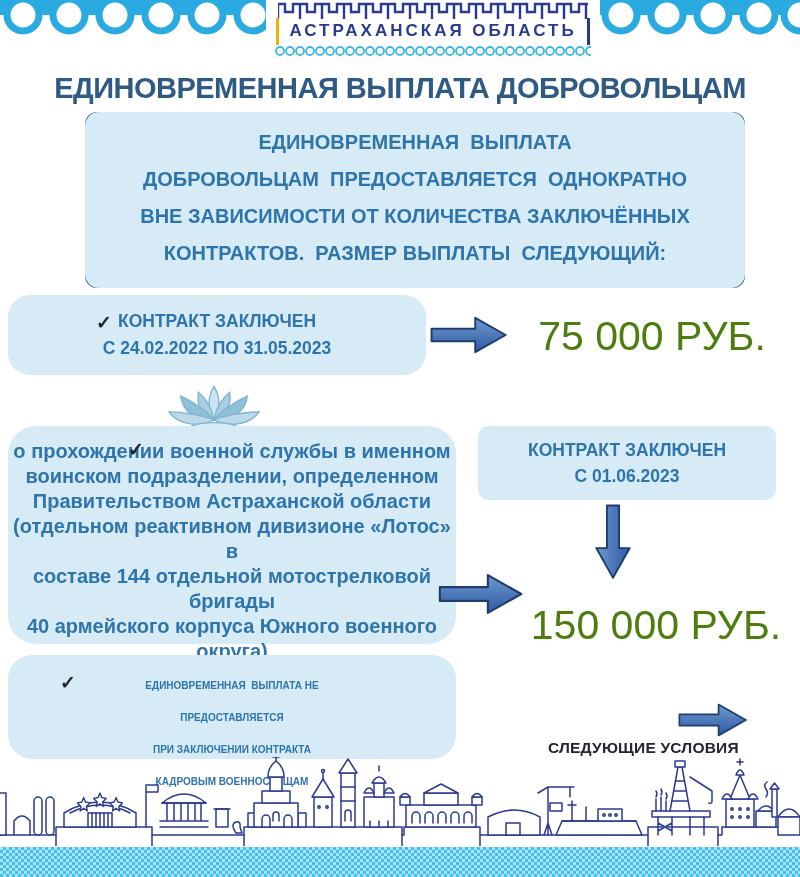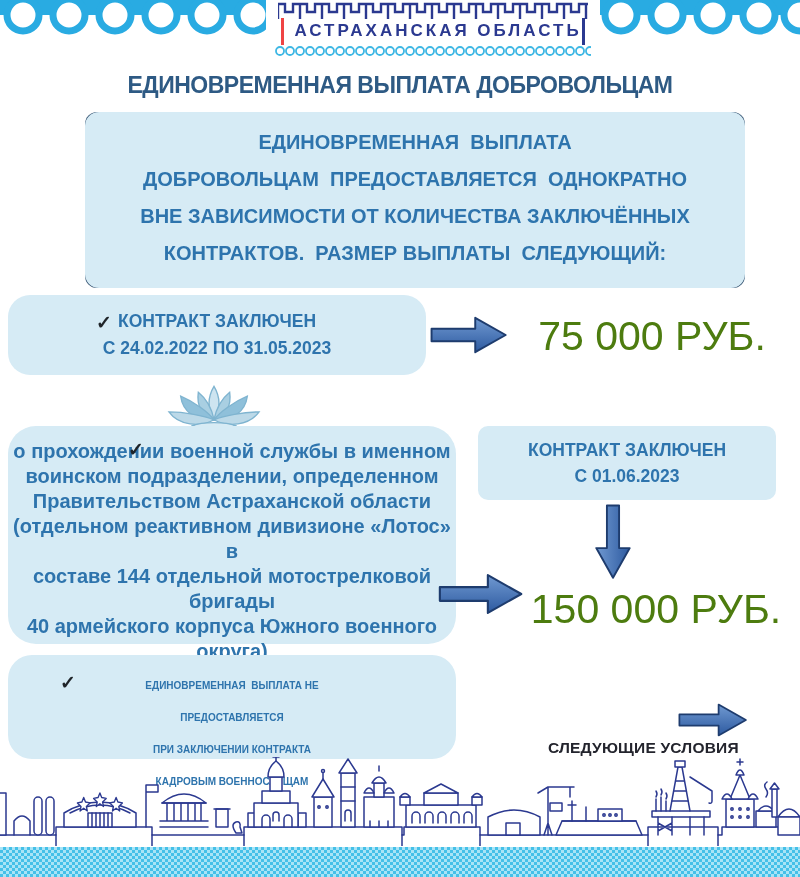--- a/index.html
+++ b/index.html
@@ -8,25 +8,25 @@
     background:#ffffff;font-family:"Liberation Sans",sans-serif;
     -webkit-font-smoothing:antialiased;
   }
   .abs{position:absolute;}
   .pre{white-space:pre-wrap;}
 
   
   .wave-top{left:0;top:0;width:800px;height:44px;}
   .logo-box{left:266px;top:0;width:334px;height:66px;background:#ffffff;
     display:flex;flex-direction:column;align-items:center;}
-  .logo-mid{border-left:3px solid #ef4444;border-right:3px solid #2b3990;
-    padding:3px 0 4px 10px;margin-top:-2px;}
+  .logo-mid{border-left:3px solid #eab308;border-right:3px solid #2b3990;
+    padding:3px 10px 4px 10px;margin-top:-2px;}
   .region-name{color:#2b3990;font-weight:bold;font-size:17px;letter-spacing:3px;white-space:nowrap;}
   .page-title{left:0;top:72px;width:800px;text-align:center;
-    color:#2e5a84;font-weight:bold;font-size:23px;letter-spacing:-0.5px;}
+    color:#2e5a84;font-weight:bold;font-size:29px;letter-spacing:-0.5px;}
 
   
   .intro-wrap{left:85px;top:112px;width:660px;height:176px;background:#31506f;border-radius:12px;}
   .intro-box{position:absolute;inset:0;background:#d6ebf5;border-radius:14px;
     display:flex;justify-content:center;}
   .intro-text{margin-top:12px;text-align:center;color:#2e74ad;font-weight:bold;
     font-size:20px;line-height:37px;}
 
   
   .lightbox{background:#d6ebf5;border-radius:22px;color:#2e74ad;font-weight:bold;text-align:center;}
@@ -35,21 +35,21 @@
   .cond1-box{left:8px;top:295px;width:418px;height:80px;display:flex;align-items:center;justify-content:center;}
   .cond1-label{font-size:17.5px;line-height:27px;}
   .amount{color:#4d7c0f;font-weight:normal;font-size:41px;letter-spacing:0;white-space:nowrap;}
   .amount1{left:508px;top:306px;width:288px;height:60px;display:flex;align-items:center;justify-content:center;}
 
   .cond2-box{left:8px;top:426px;width:448px;height:218px;border-radius:28px;padding-top:13px;box-sizing:border-box;}
   .cond2-title{font-size:16.5px;line-height:24px;}
   .cond2-details{font-size:20px;line-height:25px;}
   .date-box{left:478px;top:426px;width:298px;height:74px;border-radius:10px;
     display:flex;align-items:center;justify-content:center;font-size:17.5px;line-height:26px;}
-  .amount2{left:527px;top:580px;width:258px;height:58px;display:flex;align-items:center;justify-content:center;}
+  .amount2{left:527px;top:596px;width:258px;height:58px;display:flex;align-items:center;justify-content:center;}
 
   .cond3-box{left:8px;top:655px;width:448px;height:104px;border-radius:24px;padding-top:15px;box-sizing:border-box;}
   .cond3-label{font-size:10px;line-height:32px;}
 
   .next-label{left:548px;top:739px;width:232px;text-align:left;color:#23242d;
     font-weight:bold;font-size:15.5px;letter-spacing:0.2px;}
 
   
   .skyline{left:0;top:757px;width:800px;height:90px;}
   .footer-band{left:0;top:846px;width:800px;height:31px;

